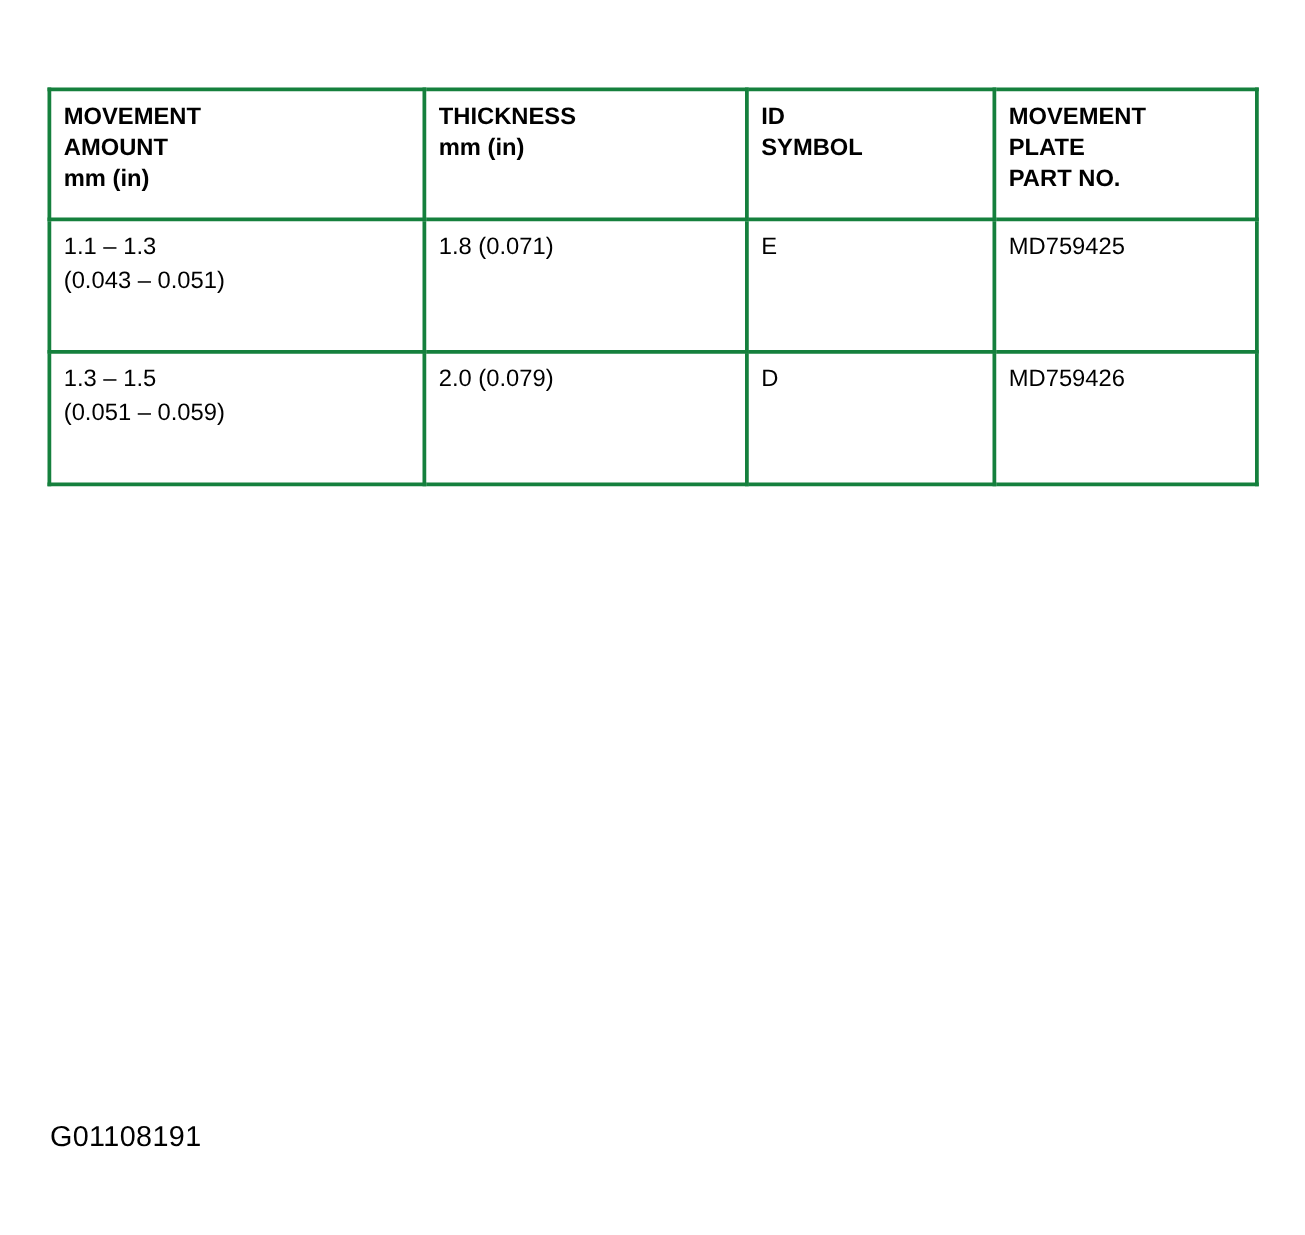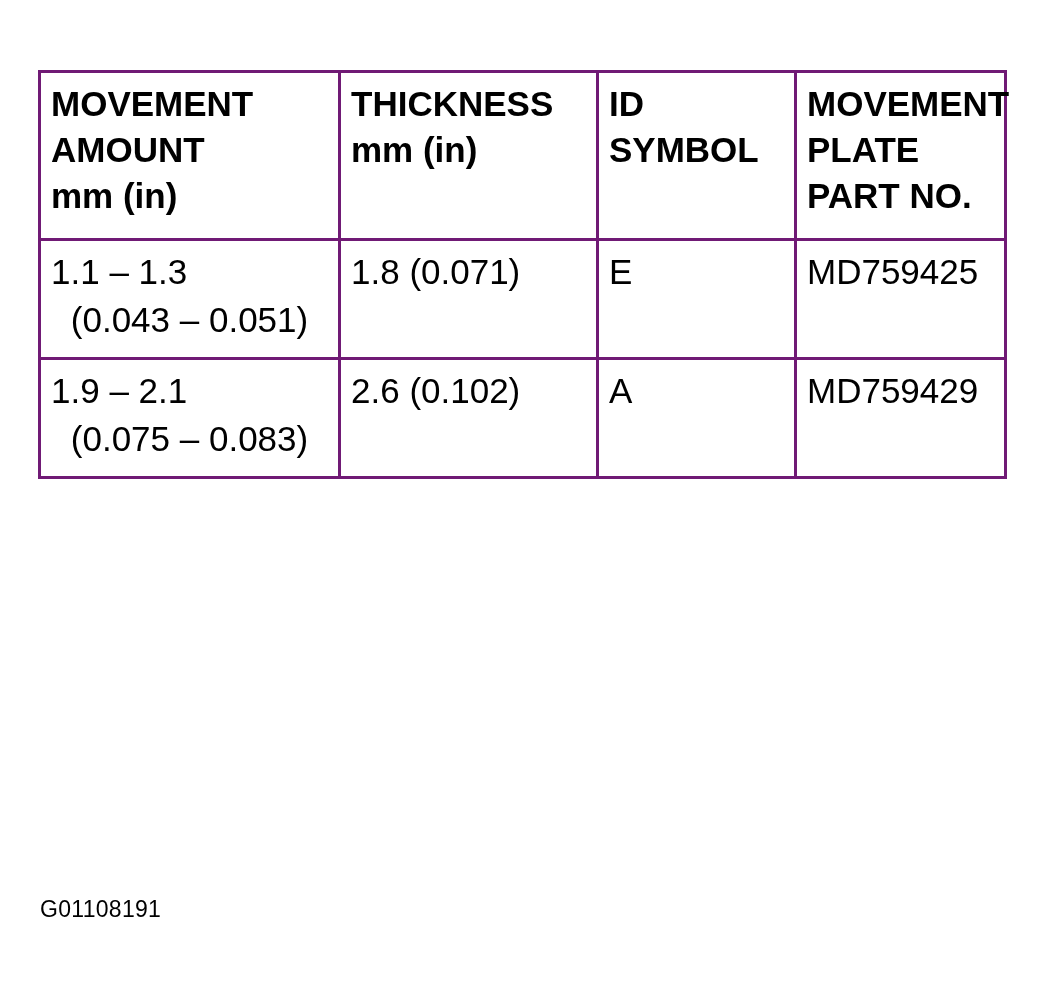--- a/index.html
+++ b/index.html
@@ -24,41 +24,41 @@
   }
   .spec-table {
     position: absolute;
     left: 38px;
     top: 70px;
     width: 966px;
     border-collapse: collapse;
     table-layout: fixed;
   }
   .spec-table td, .spec-table th {
-    border: 3px solid #701a75;
+    border: 3px solid #15803d;
     vertical-align: top;
     padding: 8px 10px 14px 10px;
-    font-size: 35px;
+    font-size: 19px;
     line-height: 1.32;
     text-align: left;
     font-weight: normal;
   }
   .spec-table thead th {
     font-weight: bold;
     padding-bottom: 18px;
   }
   .col-movement { width: 300px; }
   .col-thickness { width: 258px; }
   .col-symbol { width: 198px; }
   .col-part { width: 210px; }
 
   .hdr-line { display: block; white-space: pre; }
 
   .cell-line { display: block; white-space: pre; }
-  .cell-line + .cell-line { margin-top: 2px; text-align: center; }
+  .cell-line + .cell-line { margin-top: 2px; }
 
   tbody tr { height: 106px; }
   tbody tr.tall { height: 110px; }
 
   .figure-code {
     position: absolute;
     left: 40px;
     top: 896px;
     font-size: 23px;
     letter-spacing: 0.3px;
@@ -103,25 +103,25 @@
         <td>
           <span class="cell-line">1.1 – 1.3</span>
           <span class="cell-line">(0.043 – 0.051)</span>
         </td>
         <td>1.8 (0.071)</td>
         <td>E</td>
         <td>MD759425</td>
       </tr>
       <tr>
         <td>
-          <span class="cell-line">1.9 – 2.1</span>
-          <span class="cell-line">(0.075 – 0.083)</span>
+          <span class="cell-line">1.3 – 1.5</span>
+          <span class="cell-line">(0.051 – 0.059)</span>
         </td>
-        <td>2.6 (0.102)</td>
-        <td>A</td>
-        <td>MD759429</td>
+        <td>2.0 (0.079)</td>
+        <td>D</td>
+        <td>MD759426</td>
       </tr>
     </tbody>
   </table>
 
   <div class="figure-code">G01108191</div>
 
 </div>
 
 </body></html>

